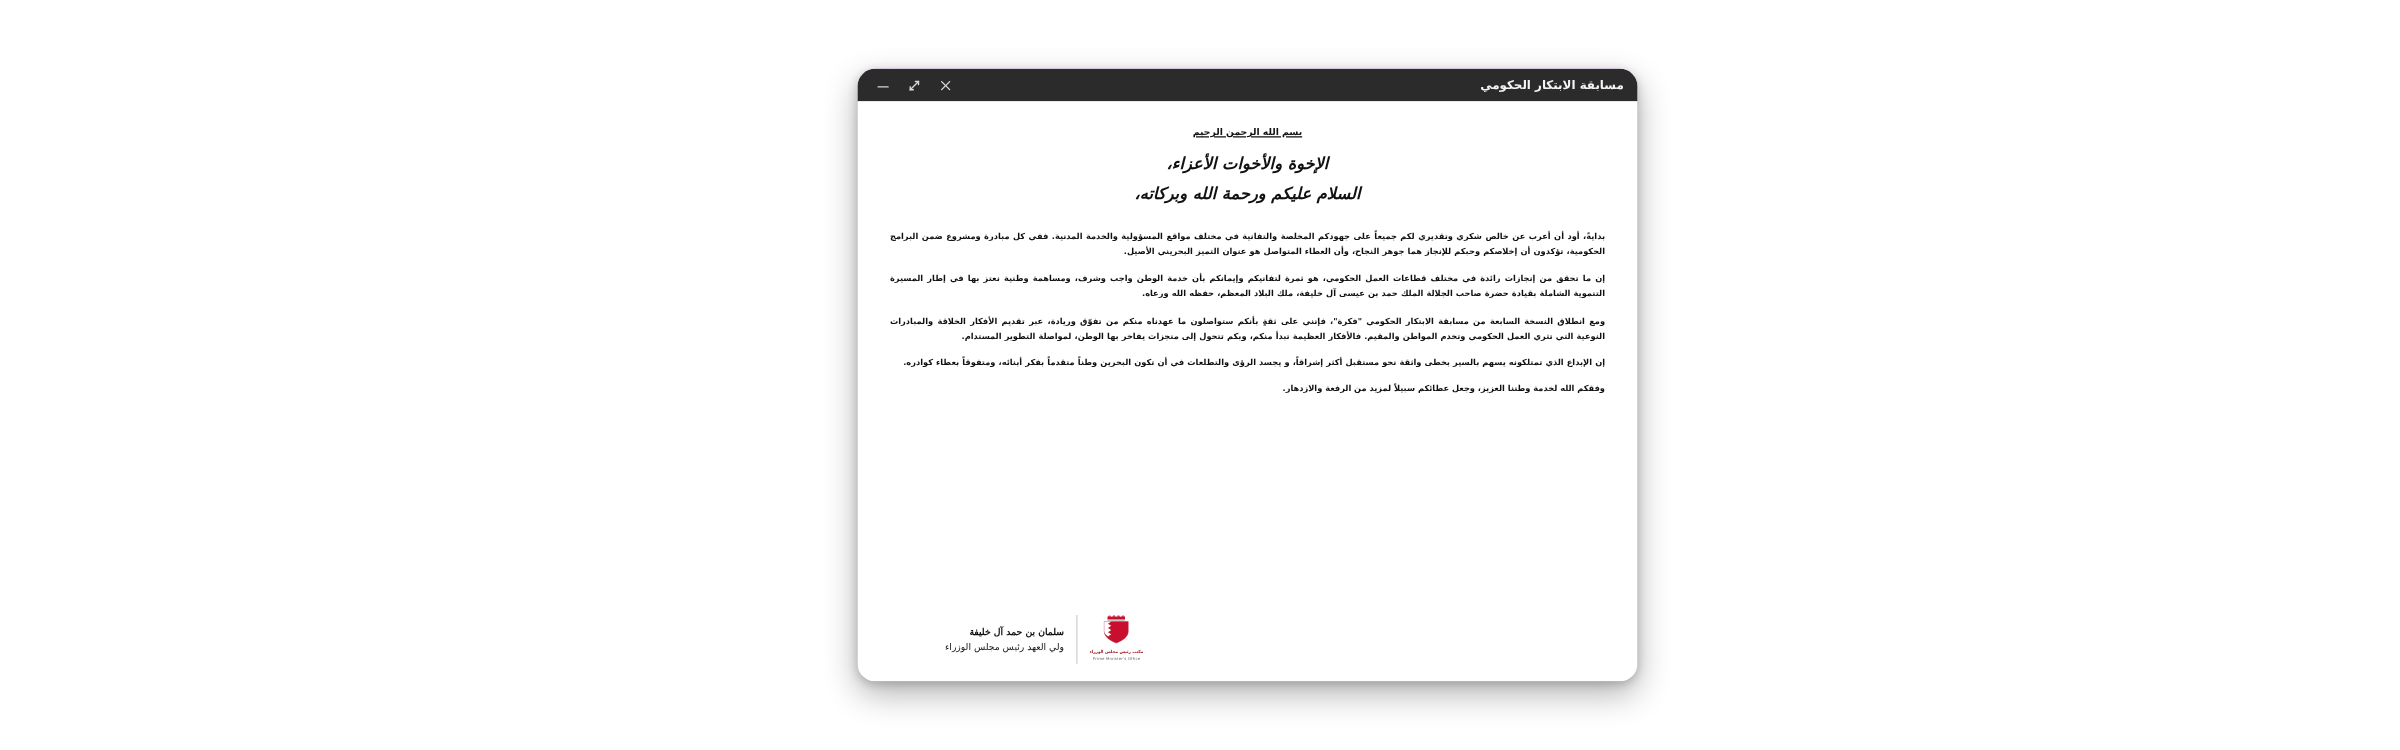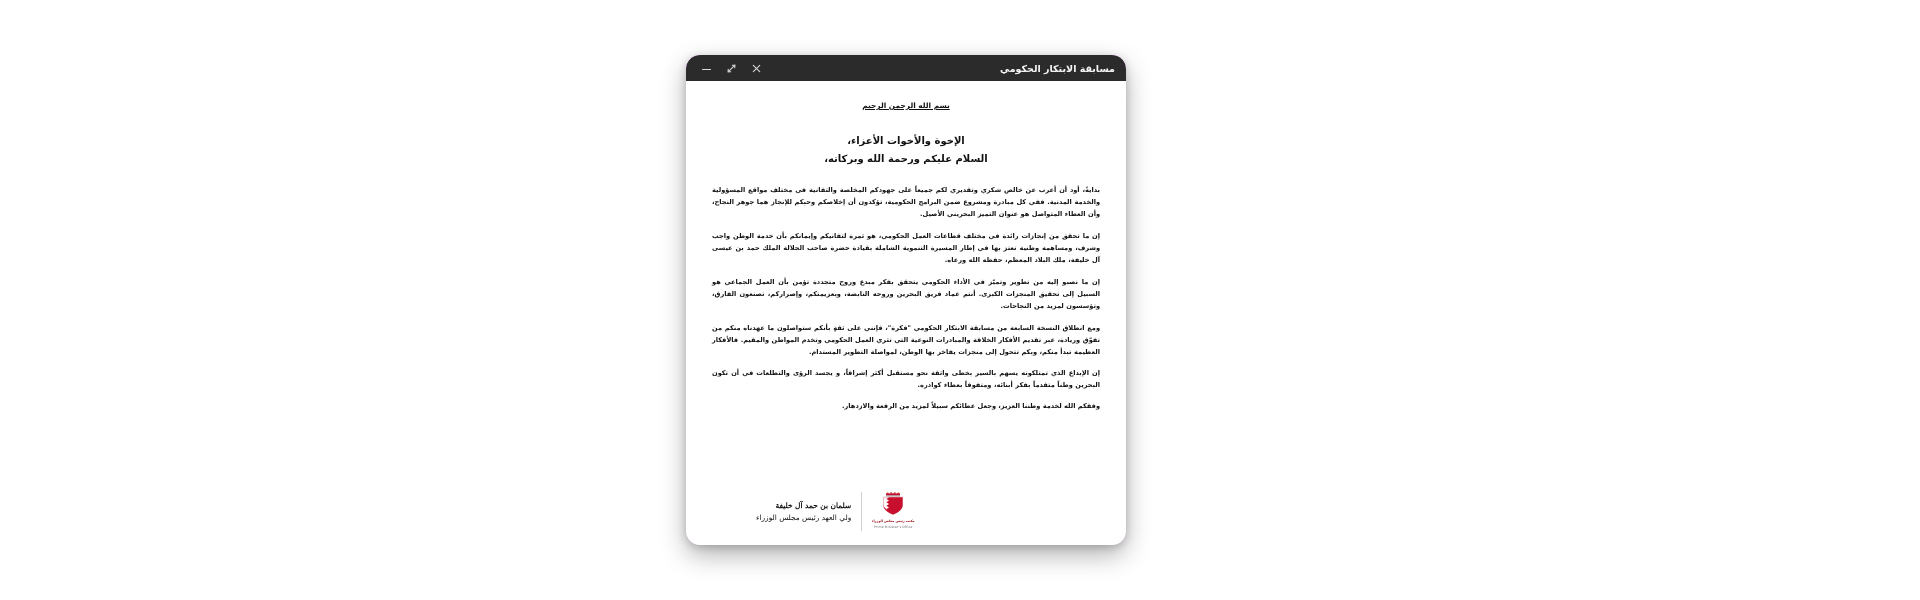--- a/index.html
+++ b/index.html
@@ -14,21 +14,21 @@
     font-family: "DejaVu Sans", "Liberation Sans", sans-serif;
     overflow: hidden;
     position: relative;
   }
 
   
   .window {
     position: absolute;
     left: 686px;
     top: 55px;
-    width: 440px;
+    width: 624px;
     height: 490px;
     background: #f0abfc;
     border-radius: 14px;
     box-shadow: 0 10px 26px rgba(0,0,0,0.30), 0 2px 8px rgba(0,0,0,0.18);
     overflow: hidden;
     display: flex;
     flex-direction: column;
   }
 
   .titlebar {
@@ -88,26 +88,27 @@
   .basmala {
     text-align: center;
     font-size: 7.4px;
     font-weight: 600;
     color: #111;
     margin: 4px 0 0 0;
     text-decoration: underline;
   }
 
   .greeting {
-    margin-top: 20px;
+    margin-top: 8px;
     text-align: center;
-    font-size: 10px;
+    font-size: 13px;
     font-weight: 600;
     line-height: 1.78;
     color: #111;
+    font-style: italic;
   }
   .greeting div { white-space: nowrap; }
 
   .paragraphs { margin-top: 16px; }
 
   .para {
     margin: 0 0 10px 0;
     text-align: justify;
     text-align-last: right;
     font-weight: 700;
@@ -218,21 +219,20 @@
     <div class="basmala">بسم الله الرحمن الرحيم</div>
 
     <div class="greeting">
       <div>الإخوة والأخوات الأعزاء،</div>
       <div>السلام عليكم ورحمة الله وبركاته،</div>
     </div>
 
     <div class="paragraphs">
       <p class="para">بدايةً، أود أن أعرب عن خالص شكري وتقديري لكم جميعاً على جهودكم المخلصة والتفانية في مختلف مواقع المسؤولية والخدمة المدنية. ففي كل مبادرة ومشروع ضمن البرامج الحكومية، تؤكدون أن إخلاصكم وحبكم للإنجاز هما جوهر النجاح، وأن العطاء المتواصل هو عنوان التميز البحريني الأصيل.</p>
       <p class="para">إن ما تحقق من إنجازات رائدة في مختلف قطاعات العمل الحكومي، هو ثمرة لتفانيكم وإيمانكم بأن خدمة الوطن واجب وشرف، ومساهمة وطنية نعتز بها في إطار المسيرة التنموية الشاملة بقيادة حضرة صاحب الجلالة الملك حمد بن عيسى آل خليفة، ملك البلاد المعظم، حفظه الله ورعاه.</p>
-      <p class="para">إن ما نصبو إليه من تطوير وتميّز في الأداء الحكومي يتحقق بفكر مبدع وروح متجددة تؤمن بأن العمل الجماعي هو السبيل إلى تحقيق المنجزات الكبرى. أنتم عماد فريق البحرين وروحه النابضة، وبعزيمتكم، وإصراركم، تصنعون الفارق، وتؤسسون لمزيد من النجاحات.</p>
       <p class="para tight">ومع انطلاق النسخة السابعة من مسابقة الابتكار الحكومي "فكرة"، فإنني على ثقةٍ بأنكم ستواصلون ما عهدناه منكم من تفوّق وريادة، عبر تقديم الأفكار الخلاقة والمبادرات النوعية التي تثري العمل الحكومي وتخدم المواطن والمقيم. فالأفكار العظيمة تبدأ منكم، وبكم تتحول إلى منجزات يفاخر بها الوطن، لمواصلة التطوير المستدام.</p>
       <p class="para tight">إن الإبداع الذي تمتلكونه يسهم بالسير بخطى واثقة نحو مستقبل أكثر إشراقاً، و يجسد الرؤى والتطلعات في أن تكون البحرين وطناً متقدماً بفكر أبنائه، ومتفوقاً بعطاء كوادره.</p>
     </div>
 
     <div class="closing">وفقكم الله لخدمة وطننا العزيز، وجعل عطائكم سبيلاً لمزيد من الرفعة والازدهار.</div>
 
     <div class="signature">
 
       <div class="sig-logo">
         <svg class="crest" viewBox="0 0 30 24" aria-hidden="true">

